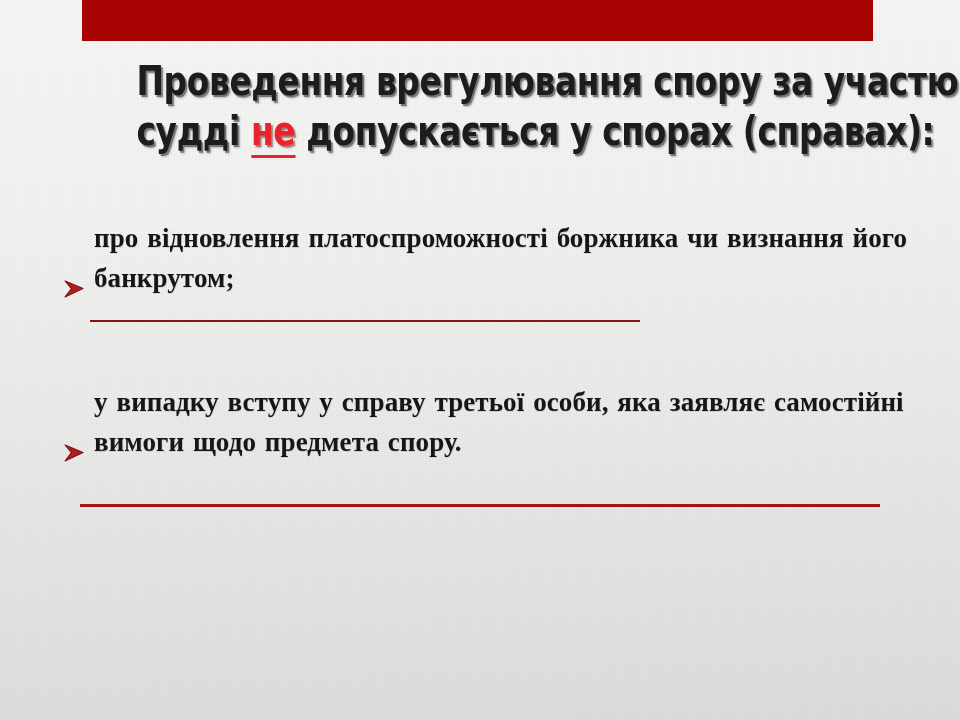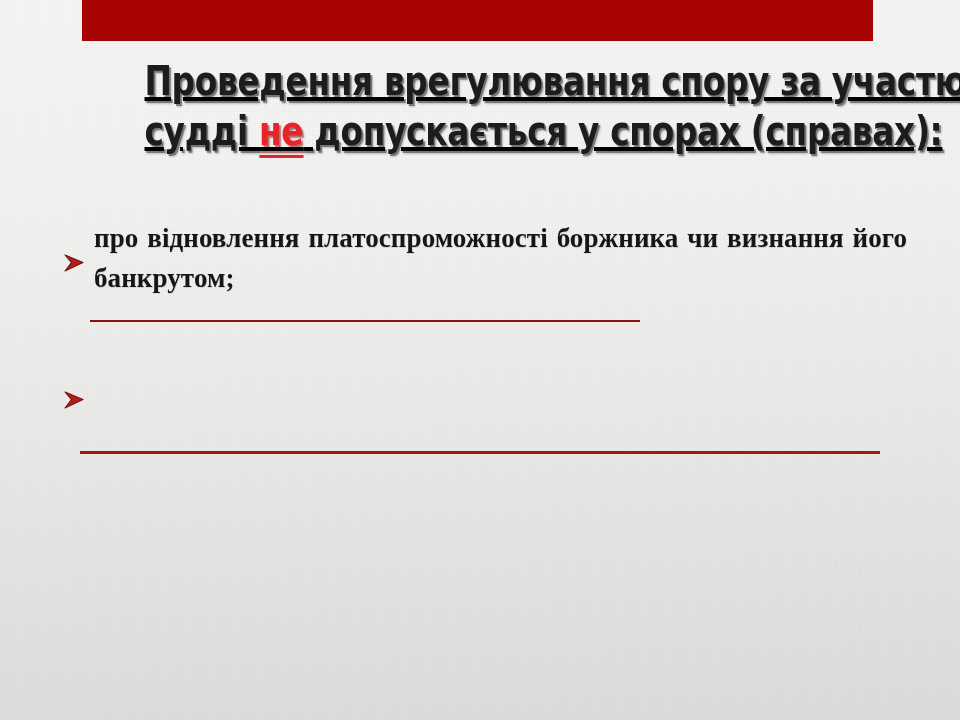--- a/index.html
+++ b/index.html
@@ -37,25 +37,24 @@
     left: 82px;
     top: 0px;
     width: 791px;
     height: 41px;
     background: #a70303;
   }
 
   
   .title-block {
     position: absolute;
-    left: 68px;
+    left: 60px;
     top: 56px;
     width: 850px;
     text-align: center;
-    text-decoration: underline;
   }
   .title-line {
     font-family: "DejaVu Sans", sans-serif;
     font-weight: bold;
     font-size: 40px;
     line-height: 50px;
     letter-spacing: -0.4px;
     color: #1c1c1c;
     transform: scaleX(0.82);
     transform-origin: center center;
@@ -78,21 +77,21 @@
     position: absolute;
     left: 0;
     top: 218px;
     width: 960px;
   }
   .bullet-group {
     position: relative;
   }
   .bullet-row {
     display: flex;
-    align-items: center;
+    align-items: flex-end;
     padding-left: 66px;
     padding-right: 47px;
   }
   .bullet-marker {
     flex: 0 0 auto;
     width: 30px;
     margin-top: 9px;
     margin-left: -2px;
     color: #9b1616;
     font-size: 21px;
@@ -164,19 +163,20 @@
 
     <div class="sp-4"></div>
 
     <div class="bullet-group">
       <div class="bullet-row">
         <span class="bullet-marker">
           <svg width="22" height="18" viewBox="0 0 22 18" aria-hidden="true">
             <path d="M1 1 L19 8.6 L1 17 L7.5 8.6 Z" fill="#b01f1f" stroke="#7d0f0f" stroke-width="1.1" stroke-linejoin="round"></path>
           </svg>
         </span>
+        <span class="bullet-text">у випадку вступу у справу третьої особи, яка заявляє самостійні вимоги щодо предмета спору.</span>
       </div>
       <div class="sp-5"></div>
       <div class="rule rule-bottom"></div>
     </div>
 
   </div>
 </div>
 
 </body></html>

